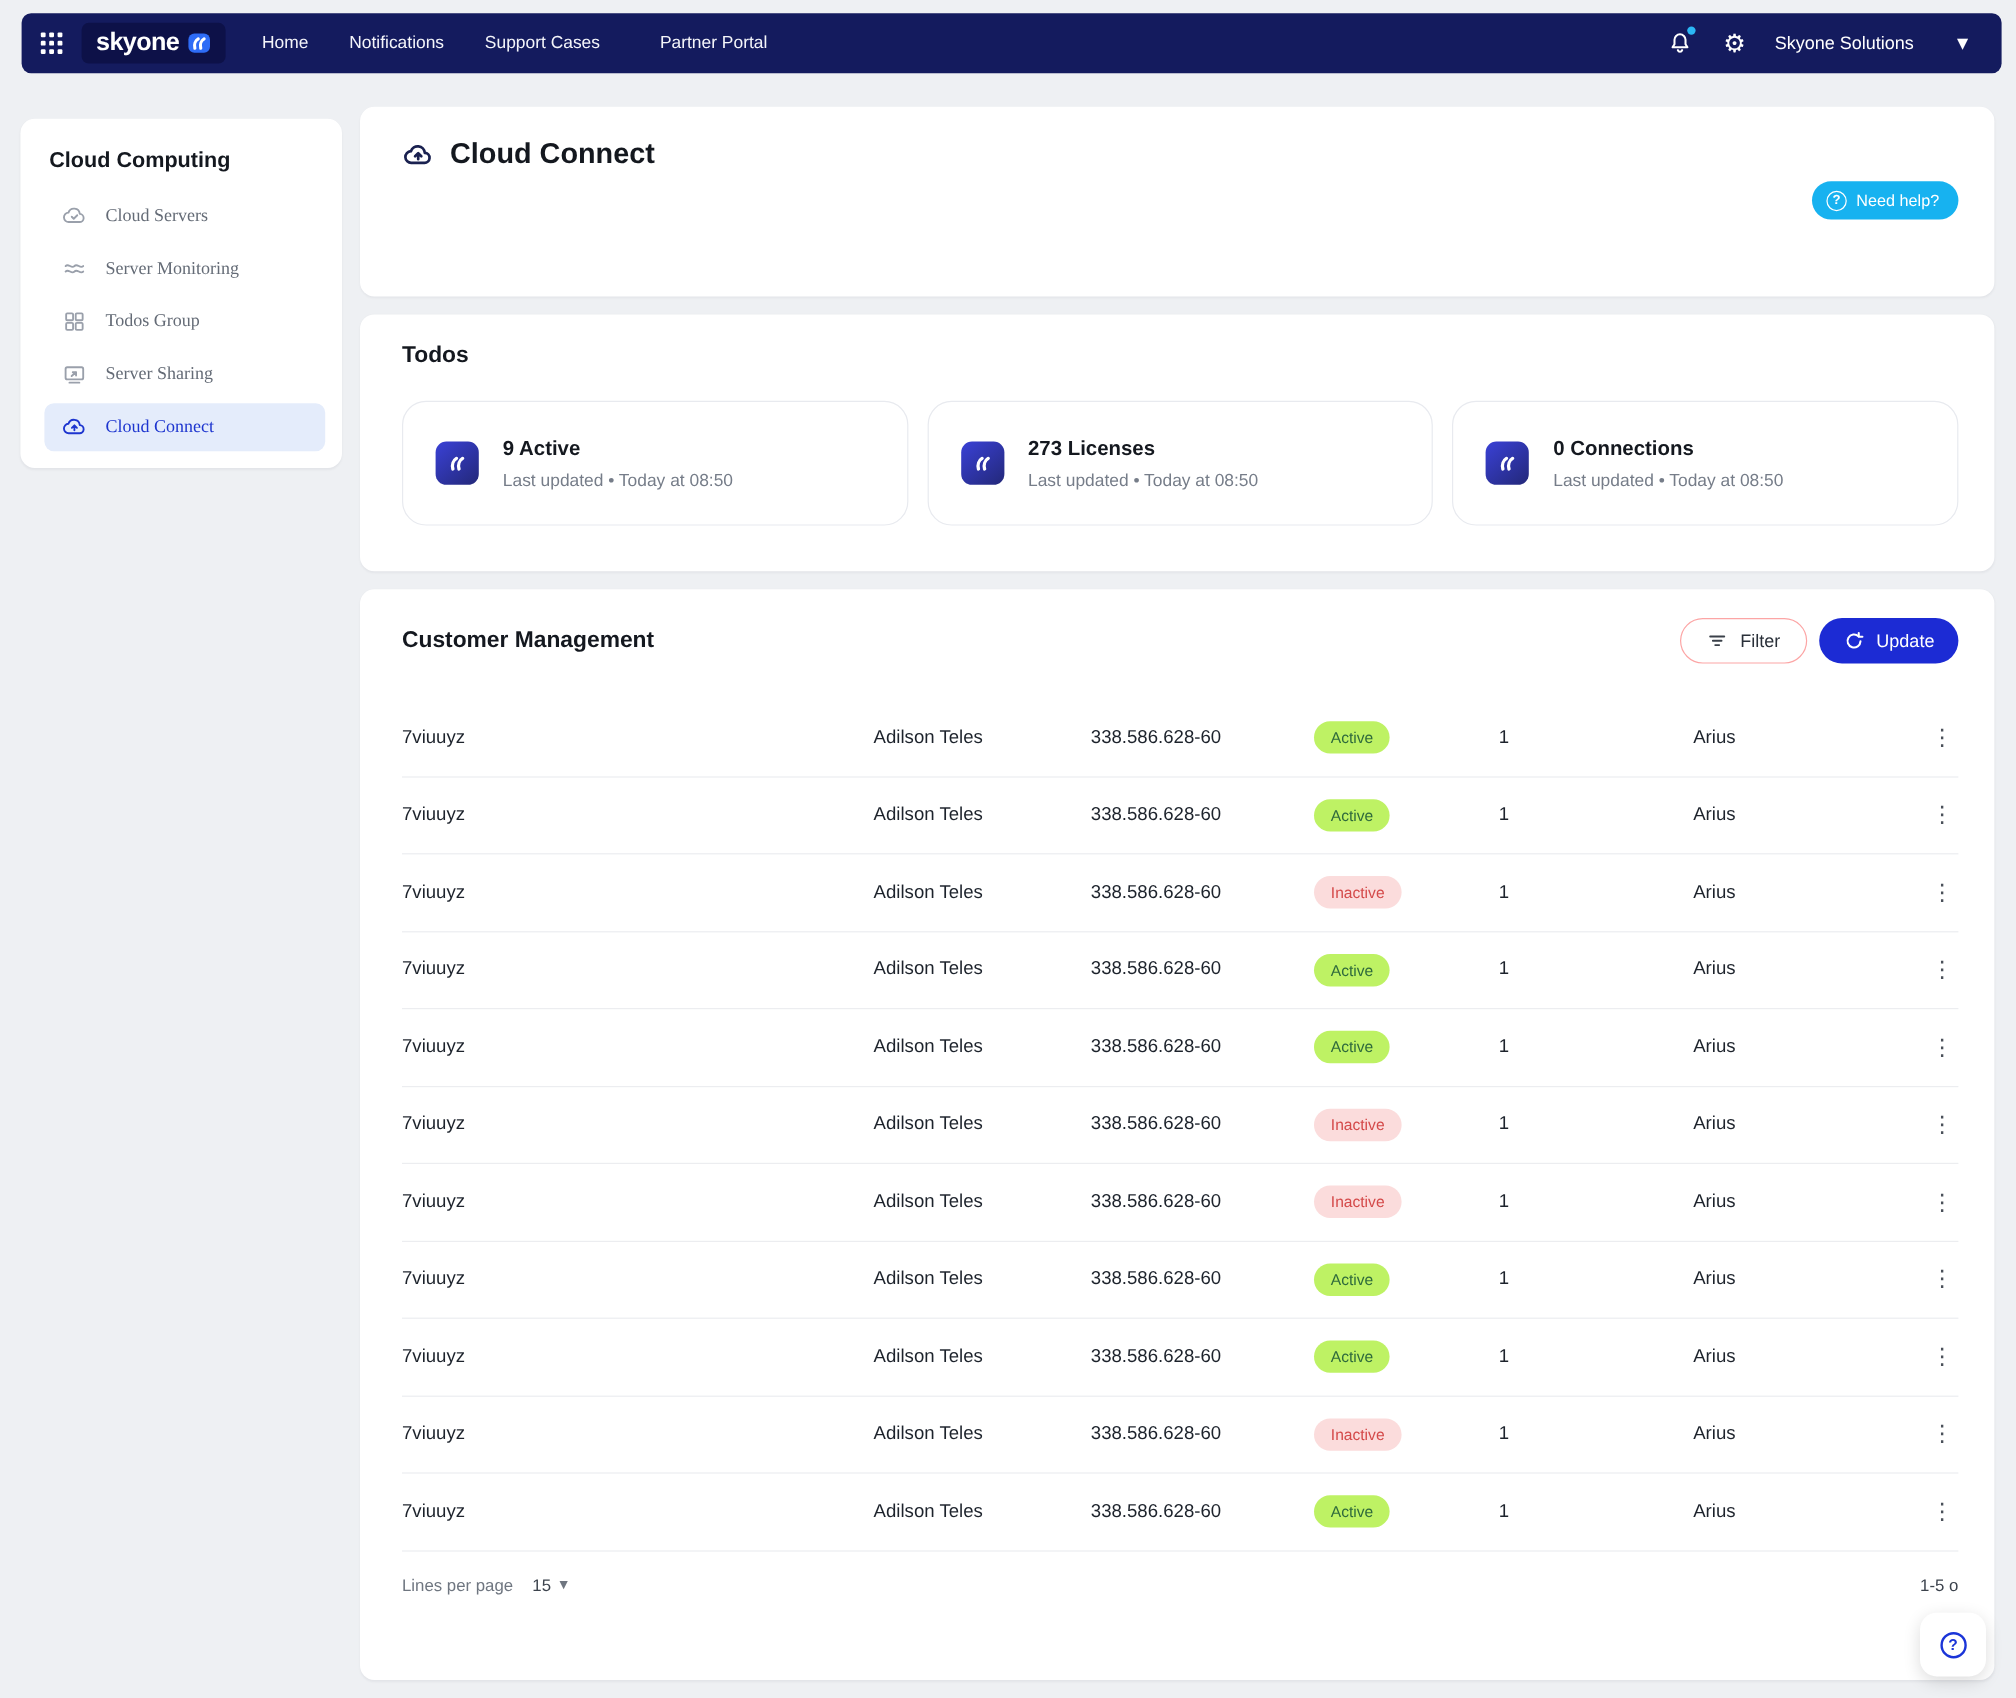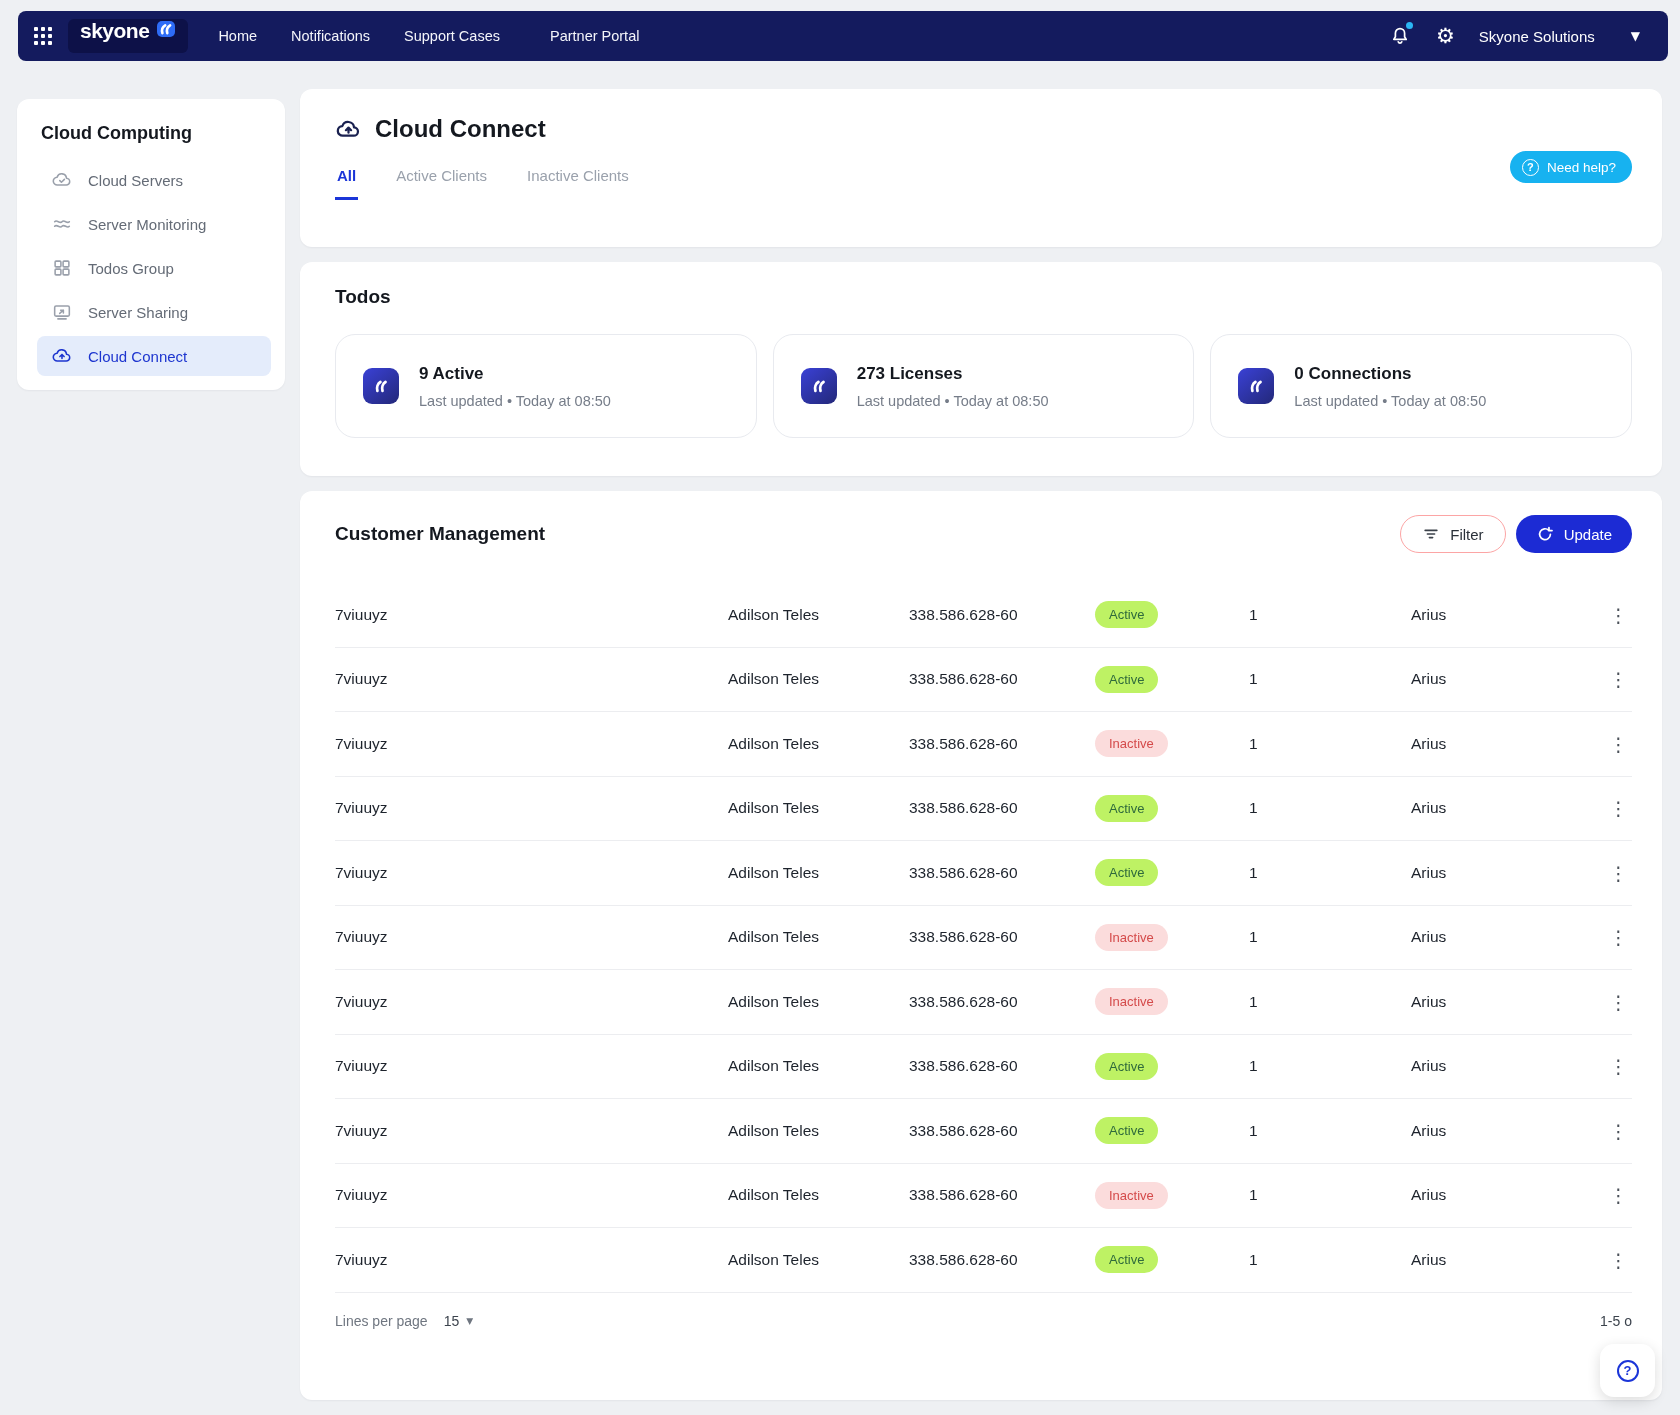--- a/index.html
+++ b/index.html
@@ -13,41 +13,41 @@
   .u { font-family:"DejaVu Sans",sans-serif; }
 
   
   .topbar {
     margin:11px 12px 0 18px; height:50px; border-radius:8px;
     background:#141b5e; display:flex; align-items:center;
     padding:0 28px 0 10px;
   }
   .waffle { display:grid; grid-template-columns:repeat(3,4px); gap:3px; margin:0 16px 0 6px; cursor:pointer; }
   .waffle i { width:4px; height:4px; background:#fff; border-radius:1px; }
-  .logo { height:34px; padding:0 12px; background:#0d1148; border-radius:6px; display:flex; align-items:flex-start; gap:7px; cursor:pointer; }
+  .logo { height:34px; padding:0 12px; background:#0d1148; border-radius:6px; display:flex; align-items:center; gap:7px; cursor:pointer; }
   .logo-text { color:#fff; font-size:21px; font-weight:700; letter-spacing:-0.5px; }
   .topnav { margin-left:30px; display:flex; align-items:center; gap:34px; }
   .topnav span { color:#f4f5fa; font-size:14.5px; cursor:pointer; }
   .topnav span:last-child { margin-left:16px; }
   .tb-right { margin-left:auto; display:flex; align-items:center; gap:24px; }
   .bell-wrap { position:relative; width:24px; height:24px; cursor:pointer; }
   .bell-dot { position:absolute; top:-2px; right:-1px; width:7px; height:7px; border-radius:50%; background:#2bb7f5; }
   .gear { color:#fff; font-size:21px; line-height:1; cursor:pointer; }
   .account { color:#fff; font-size:15px; cursor:pointer; }
   .acct-chevron { color:#fff; font-size:12px; margin-left:12px; cursor:pointer; }
 
   
   .content { display:flex; gap:15px; padding:28px 18px 0 17px; align-items:flex-start; }
   .card { background:#fff; border-radius:12px; box-shadow:0 1px 2px rgba(16,24,40,.05); }
 
   
   .sidebar { width:268px; height:291px; background:#fff; border-radius:12px; padding:24px 14px 0 20px; box-shadow:0 1px 2px rgba(16,24,40,.05);margin-top:10px; }
   .sb-title { font-size:18px; font-weight:700; color:#14181f; padding-left:4px; }
   .sb-list { margin-top:16px; display:flex; flex-direction:column; gap:4px; }
-  .sb-item { height:40px; border-radius:8px; display:flex; align-items:center; gap:15px; padding:0 14px; color:#646b76; font-size:15px; cursor:pointer; }
+  .sb-item { height:40px; border-radius:8px; display:flex; align-items:center; gap:15px; padding:0 14px; color:#646b76; font-size:15px; cursor:pointer;font-family:Liberation Serif, serif; }
   .sb-item .icn { width:22px; height:22px; color:#9aa0ab; display:flex; }
   .sb-item.active { background:#e4ecfb; color:#1d35cf; font-weight:500; }
   .sb-item.active .icn { color:#1d35cf; }
   .icn svg { width:100%; height:100%; }
 
   main { flex:1; display:flex; flex-direction:column; gap:15px; }
 
   
   .head-card { height:158px; padding:26px 30px 0 35px; position:relative; }
   .page-title-row { display:flex; align-items:center; gap:13px; }
@@ -200,25 +200,20 @@
 
     <section class="card head-card">
       <div class="page-title-row">
         <span class="pt-icn">
           <svg viewBox="0 0 24 24" fill="none" stroke="currentColor" stroke-width="2" stroke-linecap="round" stroke-linejoin="round">
             <path d="M7 17.5h9.5a3.7 3.7 0 0 0 .4-7.4A5.3 5.3 0 0 0 6.6 8.9 4.3 4.3 0 0 0 7 17.5Z"></path>
             <path d="M12 14.8v-4.2m-2.3 2 2.3-2.3 2.3 2.3"></path>
           </svg>
         </span>
         <h1 class="page-title">Cloud Connect</h1>
-      </div>
-      <div class="tabs">
-        <span class="tab active">All</span>
-        <span class="tab">Active Clients</span>
-        <span class="tab">Inactive Clients</span>
       </div>
       <button class="help-btn">
         <span class="qmark">?</span>
         <span>Need help?</span>
       </button>
     </section>
 
     <section class="card todos-card">
       <h2 class="sec-title">Todos</h2>
       <div class="stat-row">

